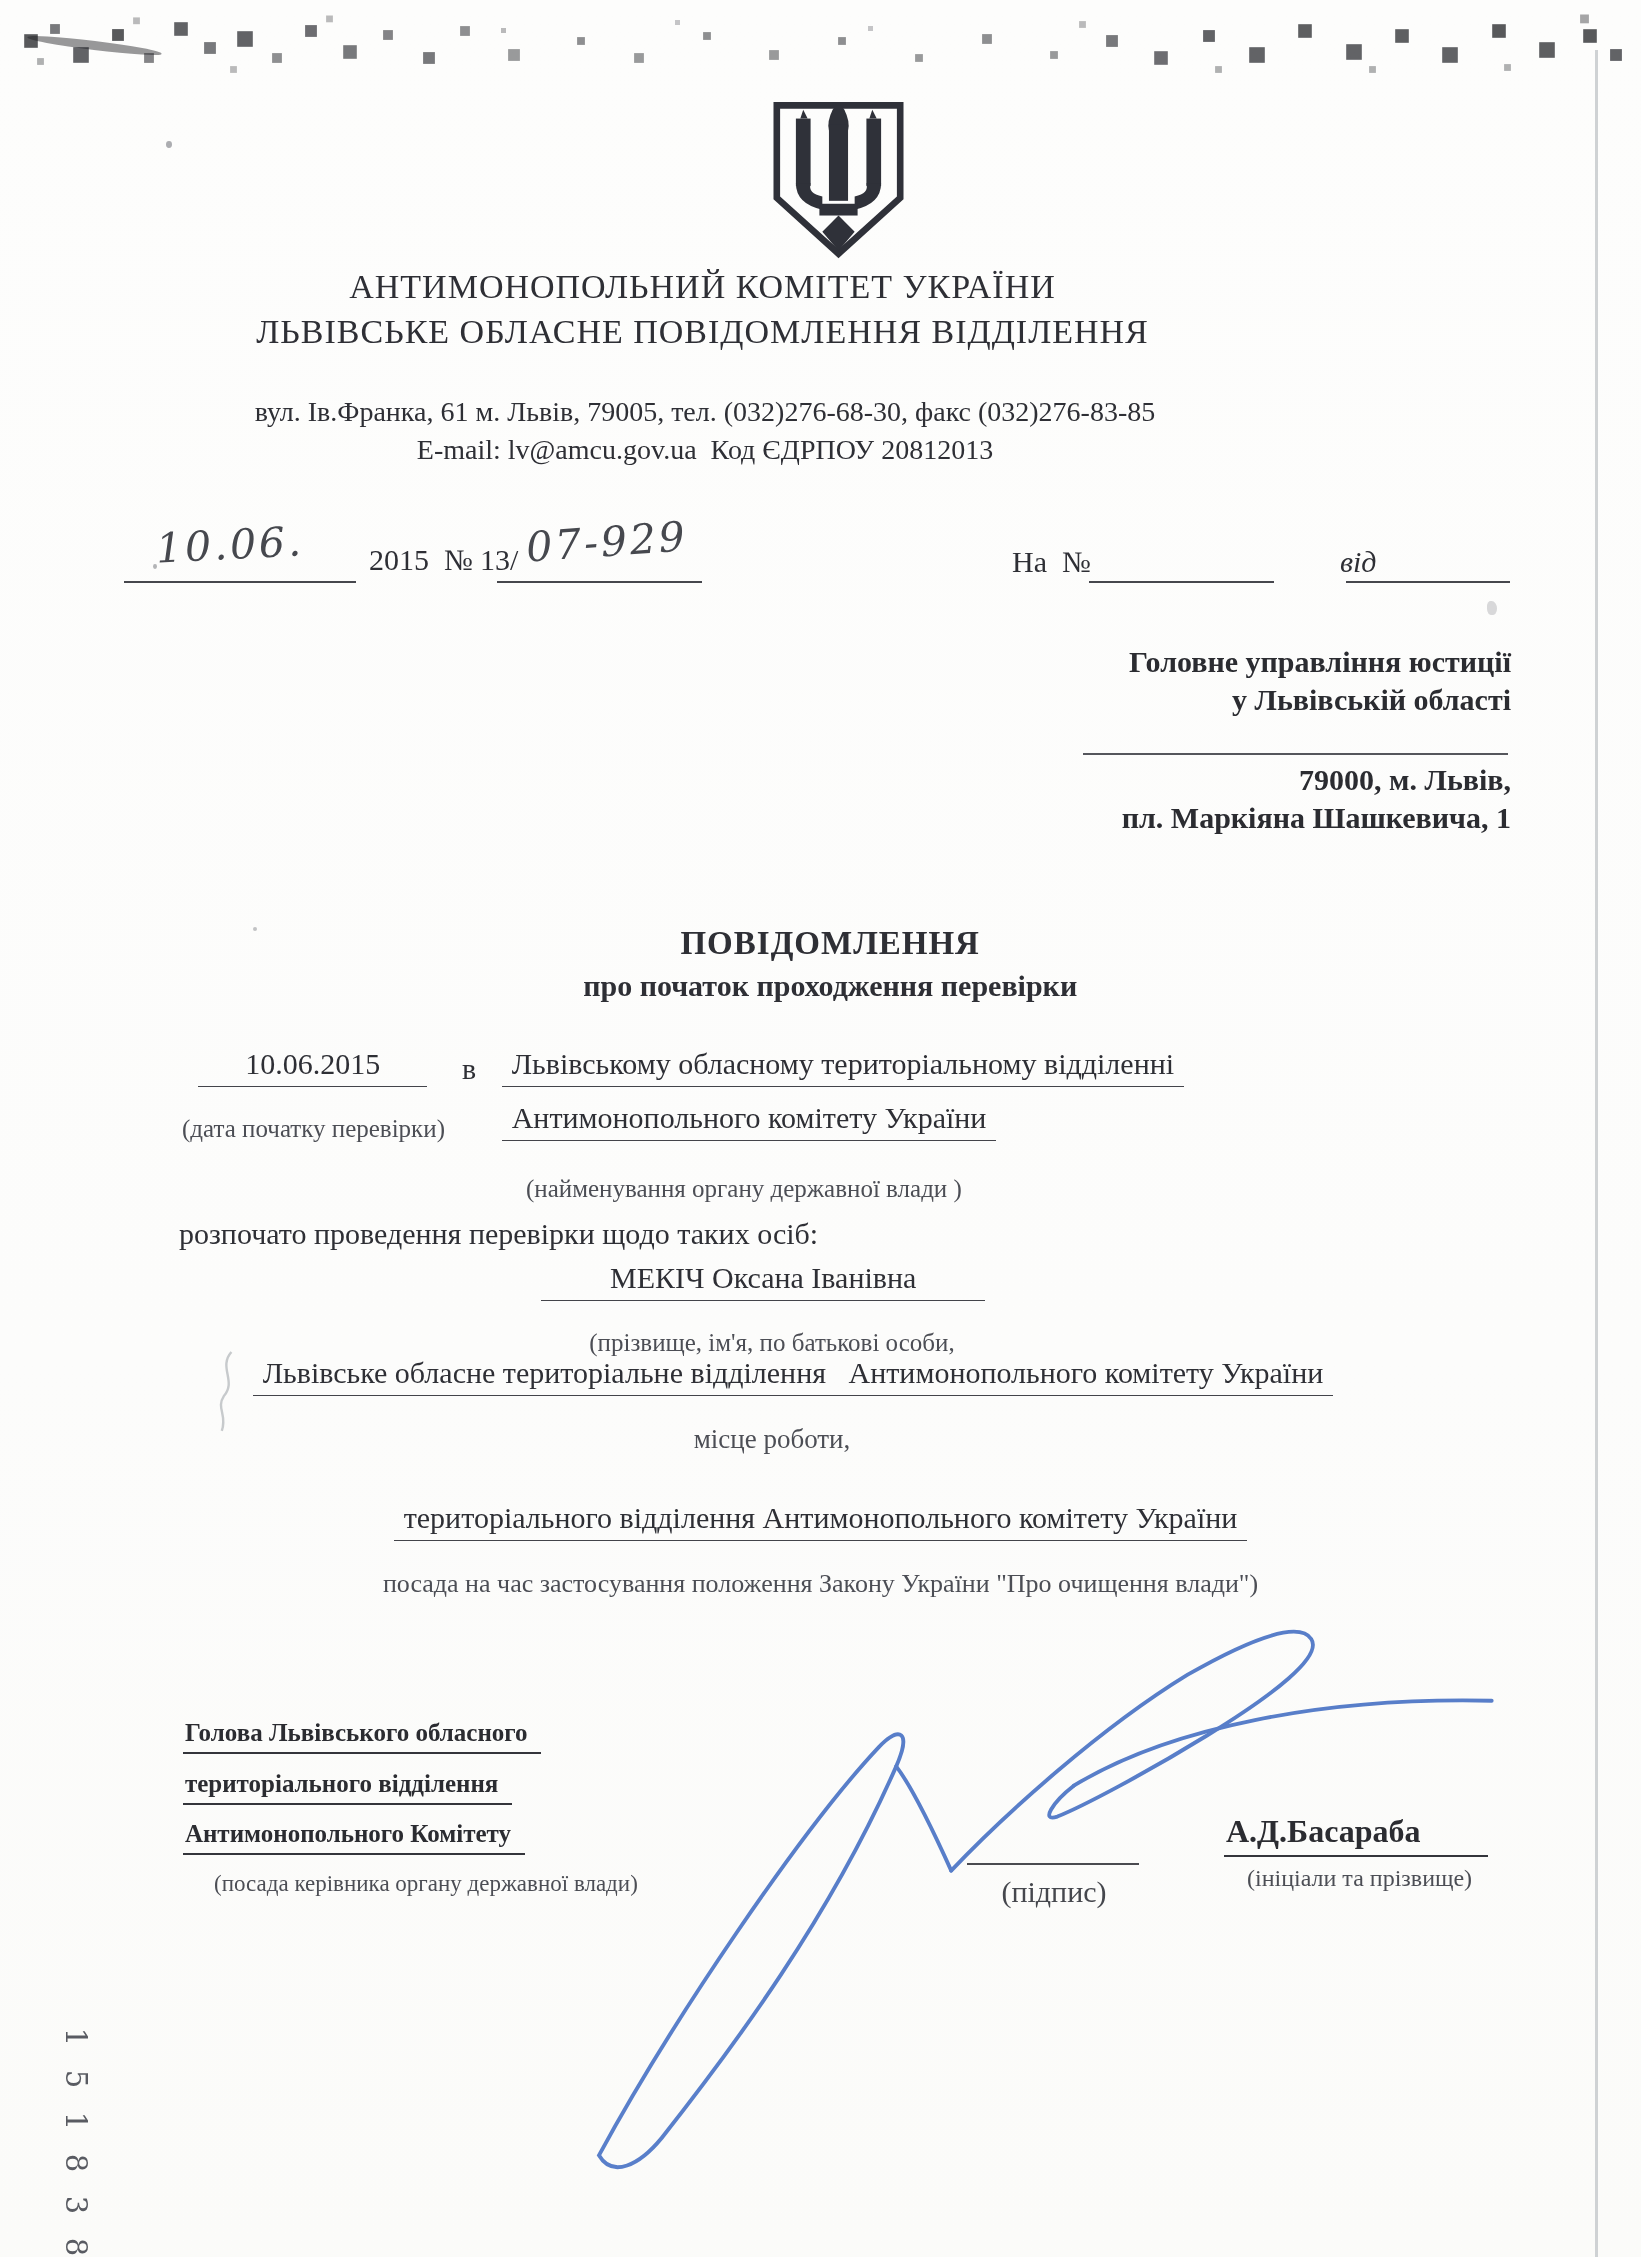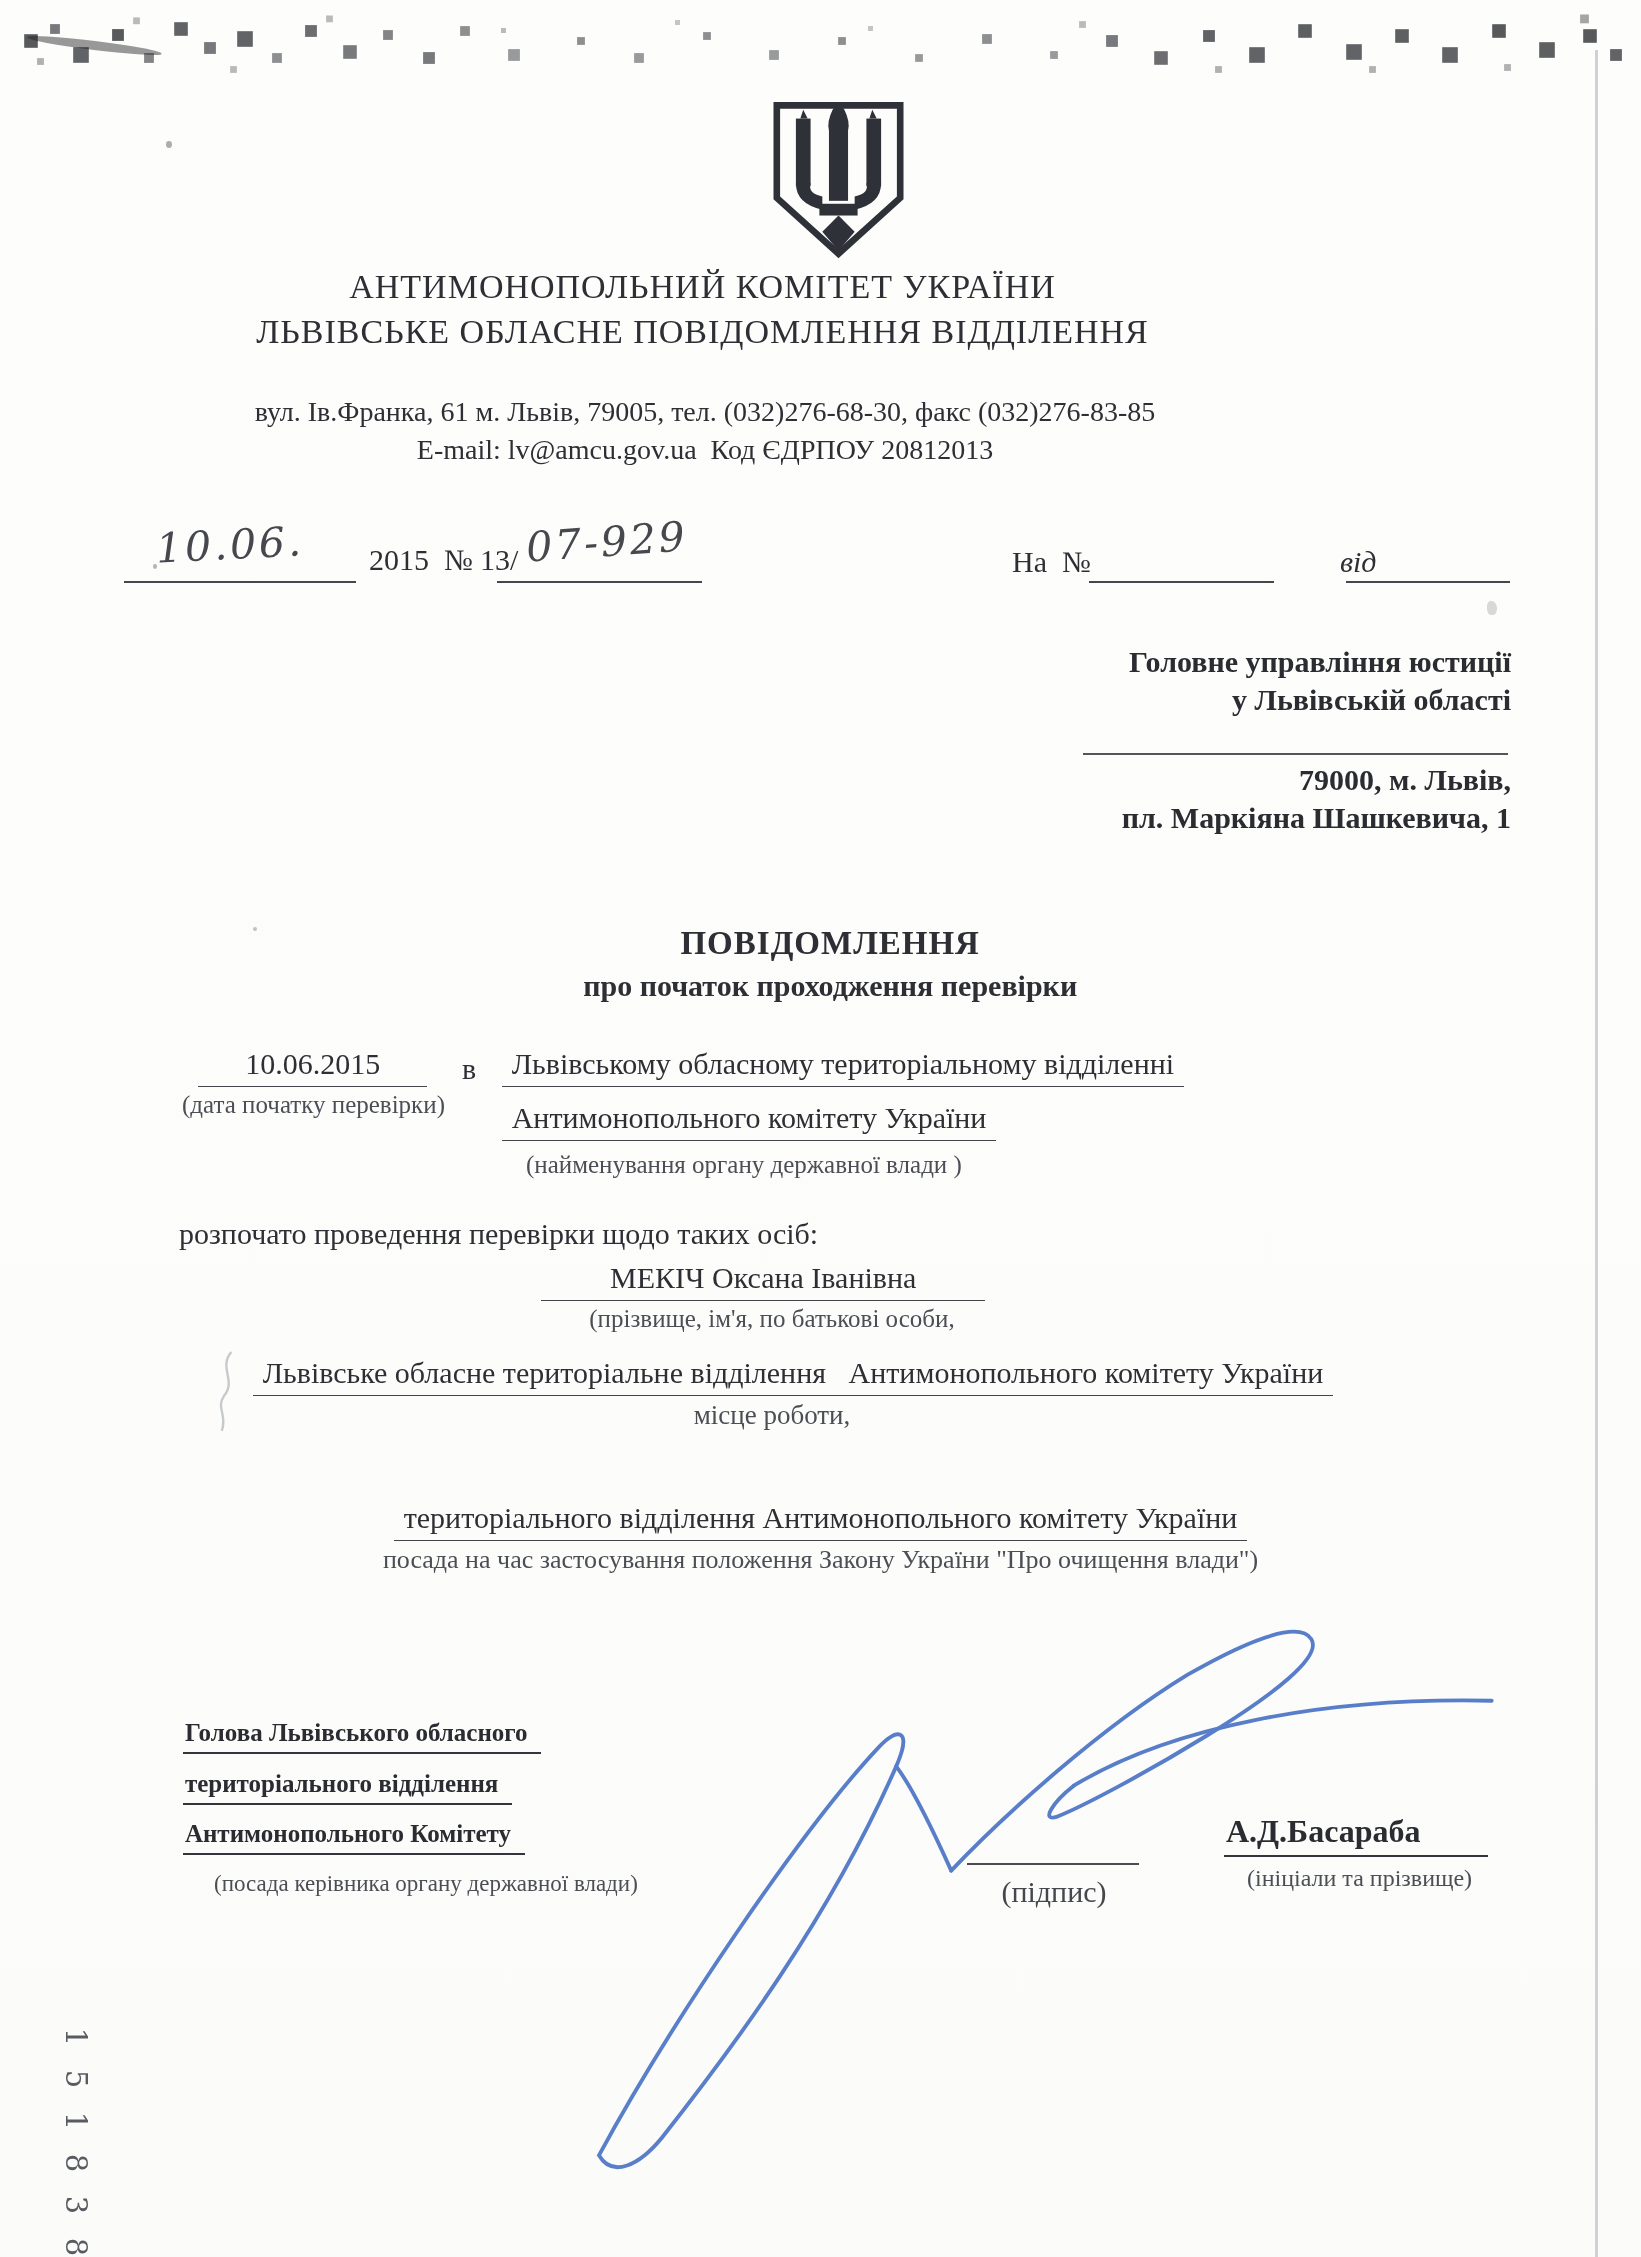--- a/index.html
+++ b/index.html
@@ -8,21 +8,21 @@
     background:linear-gradient(180deg,#fdfdfc 0%,#fcfcfb 60%,#fbfbf9 100%);
     font-family:"Liberation Serif","DejaVu Serif",serif;
     color:#2e2f35;overflow:hidden;padding-left:8px;
   }
   .abs{position:absolute;}
   .ctr{text-align:center;}
   .keepws{white-space:pre-wrap;}
   .t31{font-size:30px;line-height:1.25;}
   .t29{font-size:28px;}
   .t35{font-size:34px;letter-spacing:1px;}
-  .cap{font-size:25px;color:#4c4e55;}
+  .cap{font-size:25px;color:#4c4e55;margin-top:24px;}
   .u{border-bottom:1.9px solid #43444a;padding:0 9.7px 3.9px 9.7px;display:inline-block;}
   .u3{border-bottom:2.9px solid #34353b;padding:0 13.5px 4.8px 1.9px;display:inline-block;}
   .bold{font-weight:bold;}
   .hand{
     font-family:"DejaVu Serif",serif;font-style:italic;color:#46484e;
     font-size:41px;letter-spacing:2.9px;
   }
   .fill-line{position:absolute;height:1.9px;background:#46474d;}
   .addressee{font-weight:bold;font-size:30px;line-height:1.28;color:#2b2c31;}
   .sigblock{font-weight:bold;font-size:25px;color:#2b2c31;}

